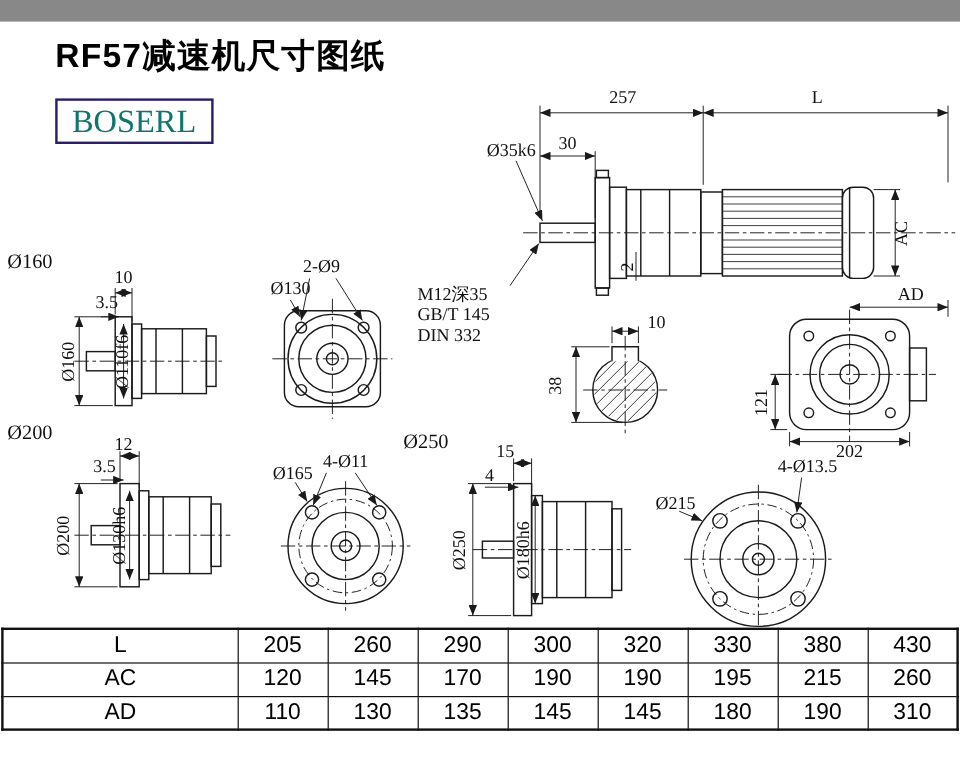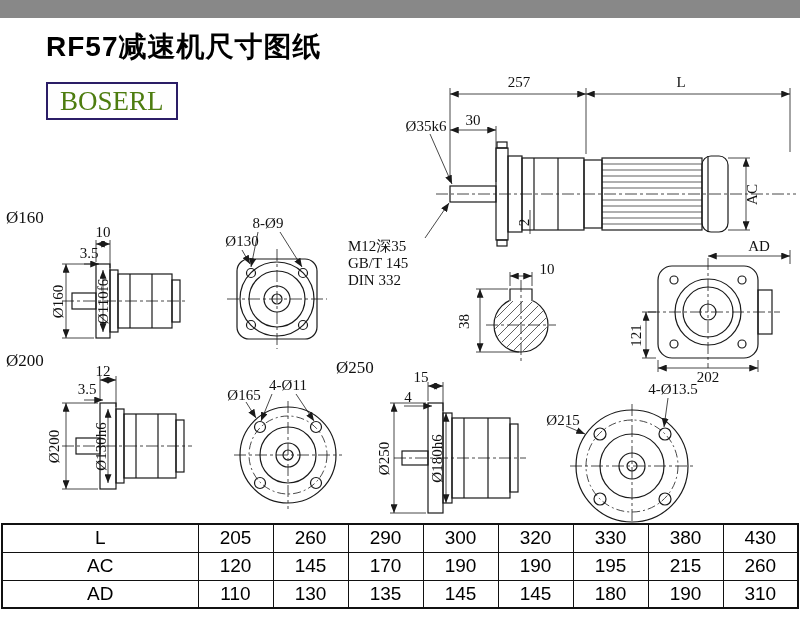--- a/index.html
+++ b/index.html
@@ -3,21 +3,21 @@
 <meta charset="utf-8">
 <style>
   * { margin:0; padding:0; box-sizing:border-box; }
   html,body { background:#888; }
   .page { position:relative; width:800px; height:641px; background:#fff; overflow:hidden;
           font-family:"Liberation Sans",sans-serif; margin:18px auto; }
   .title { position:absolute; left:46px; top:10px; font-size:28px; font-weight:bold; color:#000;
            letter-spacing:1px; font-family:"Liberation Sans",sans-serif; white-space:nowrap; }
   .logo { position:absolute; left:46px; top:64px; border:2px solid #2b1d66; padding:0 12px;
           height:38px; line-height:34px; font-family:"Liberation Serif",serif; font-size:27px;
-          color:#4d7c0f; background:#fefefe; }
+          color:#0f766e; background:#fefefe; }
   .lb  { position:absolute; font-family:"Liberation Serif",serif; font-size:15px; color:#111;
          white-space:nowrap; line-height:15px; text-align:center; }
   .sec { font-size:17px; }
   .rot { transform:rotate(-90deg); }
   svg .cl { stroke-dasharray:12 3 3 3; stroke-width:0.8; }
   svg .bc { stroke-dasharray:8 3 2 3; stroke-width:0.8; }
   table.dim { position:absolute; left:1px; top:505px; width:798px; border-collapse:collapse;
               border:2px solid #111; table-layout:fixed; background:#fff; }
   table.dim td { border:1px solid #111; text-align:center; vertical-align:middle;
                  font-size:19px; color:#000; overflow:hidden; }
@@ -240,21 +240,21 @@
 
   <div class="title">RF57减速机尺寸图纸</div>
   <div class="logo">BOSERL</div>
 
   <div class="lb sec" style="left:6px;top:192px">Ø160</div>
   <div class="lb" style="left:88px;top:207px;width:30px">10</div>
   <div class="lb" style="left:72px;top:228px;width:34px">3.5</div>
   <div class="lb rot" style="left:36px;top:276px;width:44px">Ø160</div>
   <div class="lb rot" style="left:75px;top:276px;width:56px">Ø110f6</div>
 
-  <div class="lb" style="left:246px;top:198px;width:44px">8-Ø9</div>
+  <div class="lb" style="left:246px;top:198px;width:44px">2-Ø9</div>
   <div class="lb" style="left:220px;top:216px;width:44px">Ø130</div>
 
   <div class="lb" style="left:497px;top:57px;width:44px">257</div>
   <div class="lb" style="left:666px;top:57px;width:30px">L</div>
   <div class="lb" style="left:458px;top:95px;width:30px">30</div>
   <div class="lb" style="left:402px;top:101px;width:48px">Ø35k6</div>
   <div class="lb rot" style="left:737px;top:169px;width:30px">AC</div>
   <div class="lb rot" style="left:517px;top:197px;width:14px">2</div>
   <div class="lb" style="left:348px;top:221px">M12深35</div>
   <div class="lb" style="left:348px;top:238px">GB/T 145</div>

